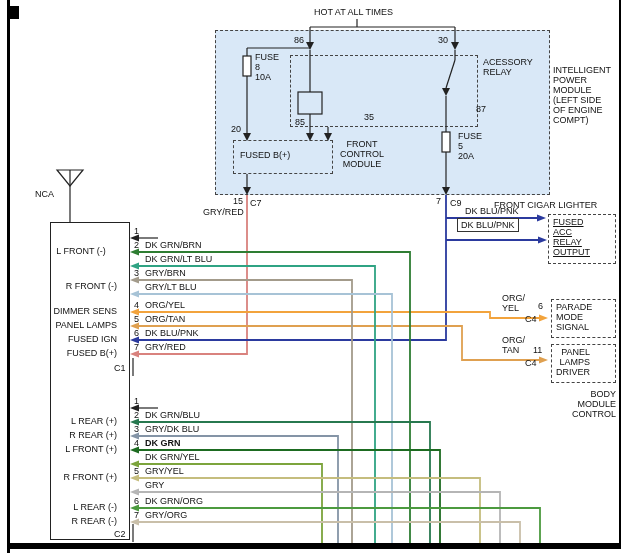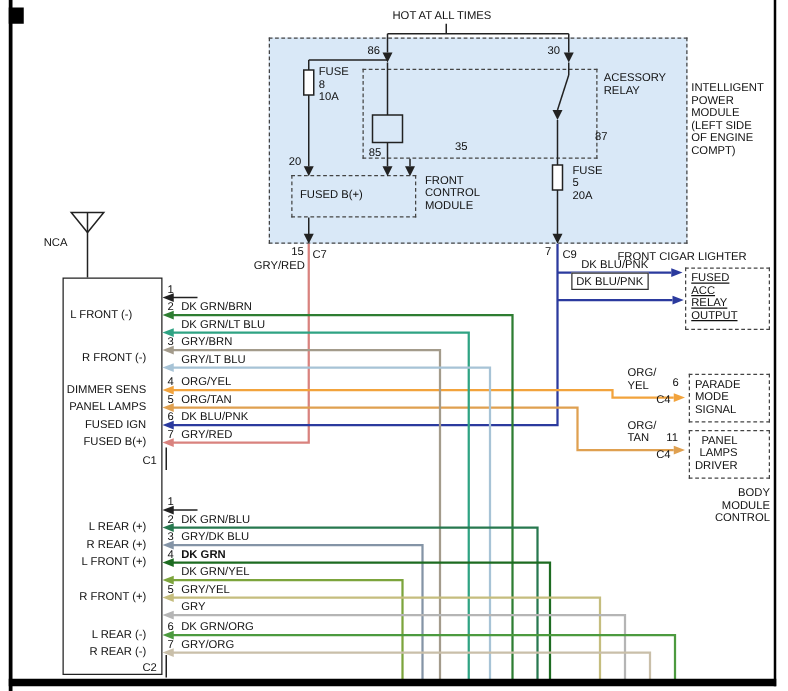--- a/index.html
+++ b/index.html
@@ -142,21 +142,21 @@
     <span>5</span>
     <span>20A</span>
   </div>
   <span class="lbl" style="left:294px;top:35px;">86</span>
   <span class="lbl" style="left:438px;top:35px;">30</span>
   <span class="lbl" style="left:295px;top:117px;">85</span>
   <span class="lbl" style="left:316px;top:112px;margin-left:48px;">35</span>
   <span class="lbl" style="left:430px;top:104px;margin-left:46px;">87</span>
   <span class="lbl" style="left:231px;top:124px;">20</span>
   <span class="lbl" style="left:240px;top:150px;">FUSED B(+)</span>
-  <div class="cap" style="left:340px;top:139px;">
+  <div class="cap" style="left:340px;top:139px;text-align:center;">
     <span>FRONT</span>
     <span>CONTROL</span>
     <span>MODULE</span>
   </div>
   <span class="lbl" style="left:233px;top:196px;">15</span>
   <span class="lbl" style="left:250px;top:198px;">C7</span>
   <span class="lbl" style="left:436px;top:196px;">7</span>
   <span class="lbl" style="left:450px;top:198px;">C9</span>
   <span class="lbl" style="left:203px;top:207px;">GRY/RED</span>
 

